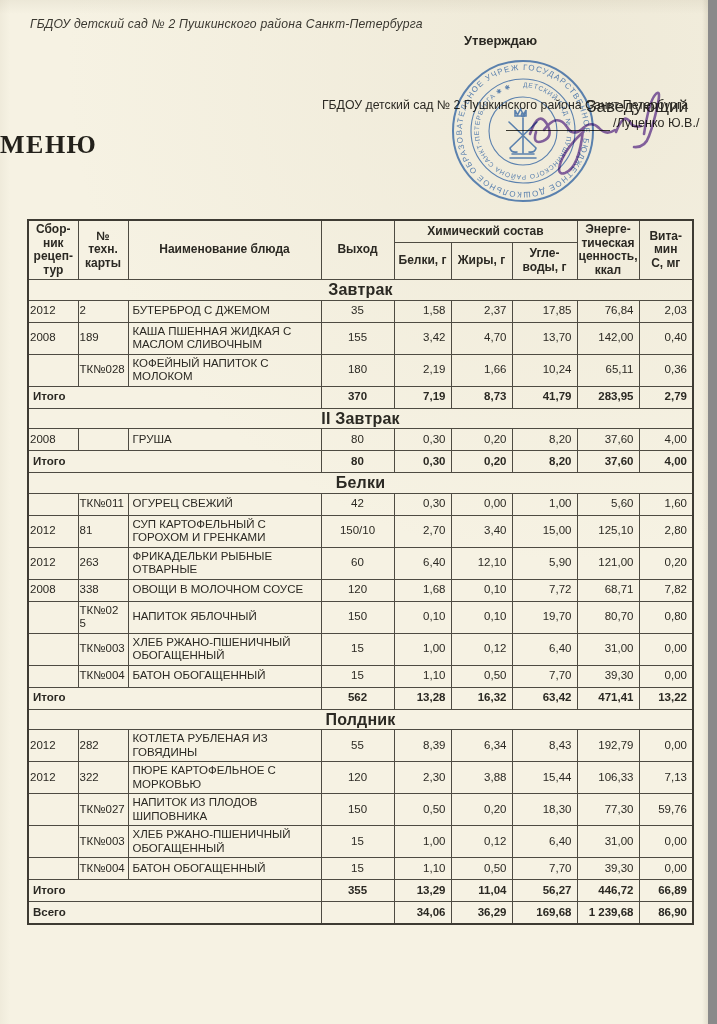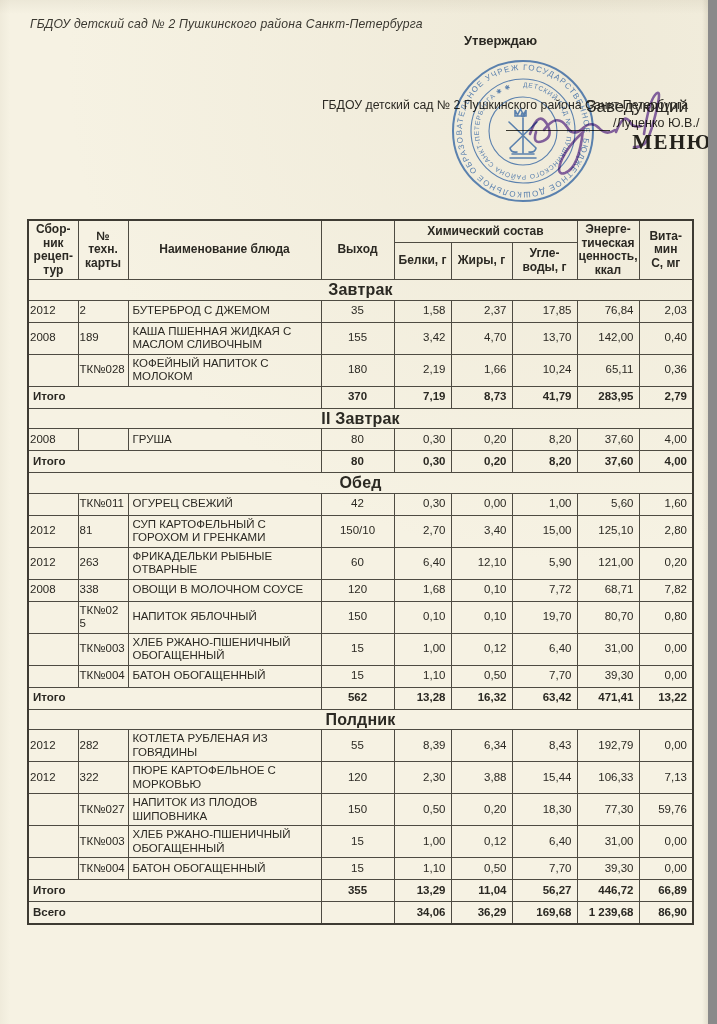--- a/index.html
+++ b/index.html
@@ -13,22 +13,22 @@
     font-family:"Liberation Sans", sans-serif;
     color:#2b2923;
   }
   .abs{position:absolute;}
   .org-header{left:30px;top:17px;font-size:12.2px;font-style:italic;color:#3a3831;letter-spacing:.2px;}
   .approve-label{left:464px;top:33px;font-size:13px;font-weight:bold;}
   .approver-role{right:20px;top:97px;font-size:17px;margin-left:19px;}
   .approver-org{right:20px;top:98px;font-size:12.3px;white-space:nowrap;}
   .sig-line{left:506px;top:113px;width:104px;height:17px;border-bottom:1.6px solid #3a382f;}
   .approver-name{left:613px;top:116px;font-size:12.5px;}
-  .doc-title{left:0;top:130px;width:712px;text-align:right;font-family:"Liberation Serif", serif;
-             font-size:21px;font-weight:bold;letter-spacing:1.5px;color:#23211b;}
+  .doc-title{left:0;top:130px;width:712px;text-align:left;font-family:"Liberation Serif", serif;
+             font-size:26px;font-weight:bold;letter-spacing:1.5px;color:#23211b;}
   .doc-date{left:0;top:163px;width:712px;text-align:center;font-size:16.5px;font-weight:bold;}
   .doc-subtitle{left:0;top:191px;width:710px;text-align:center;font-size:20.5px;font-weight:bold;letter-spacing:.3px;}
 
   
   .stamp{left:450px;top:58px;width:146px;height:146px;opacity:.82;mix-blend-mode:multiply;}
   .signature{left:520px;top:78px;width:190px;height:130px;mix-blend-mode:multiply;}
 
   
   .menu-table{left:27px;top:219px;}
   table{border-collapse:collapse;table-layout:fixed;width:665px;background:transparent;}
@@ -198,21 +198,21 @@
           <tr class="total-row">
             <td class="c-total-label" colspan="3">Итого</td>
             <td class="c-out">80</td>
             <td class="c-num">0,30</td>
             <td class="c-num">0,20</td>
             <td class="c-num">8,20</td>
             <td class="c-num">37,60</td>
             <td class="c-num">4,00</td>
           </tr>
           <tr class="section-row">
-            <td colspan="9">Обед</td>
+            <td colspan="9">Белки</td>
           </tr>
           <tr class="data-row">
             <td class="c-rec"></td>
             <td class="c-card">ТК№011</td>
             <td class="c-dish">ОГУРЕЦ СВЕЖИЙ</td>
             <td class="c-out">42</td>
             <td class="c-num">0,30</td>
             <td class="c-num">0,00</td>
             <td class="c-num">1,00</td>
             <td class="c-num">5,60</td>

